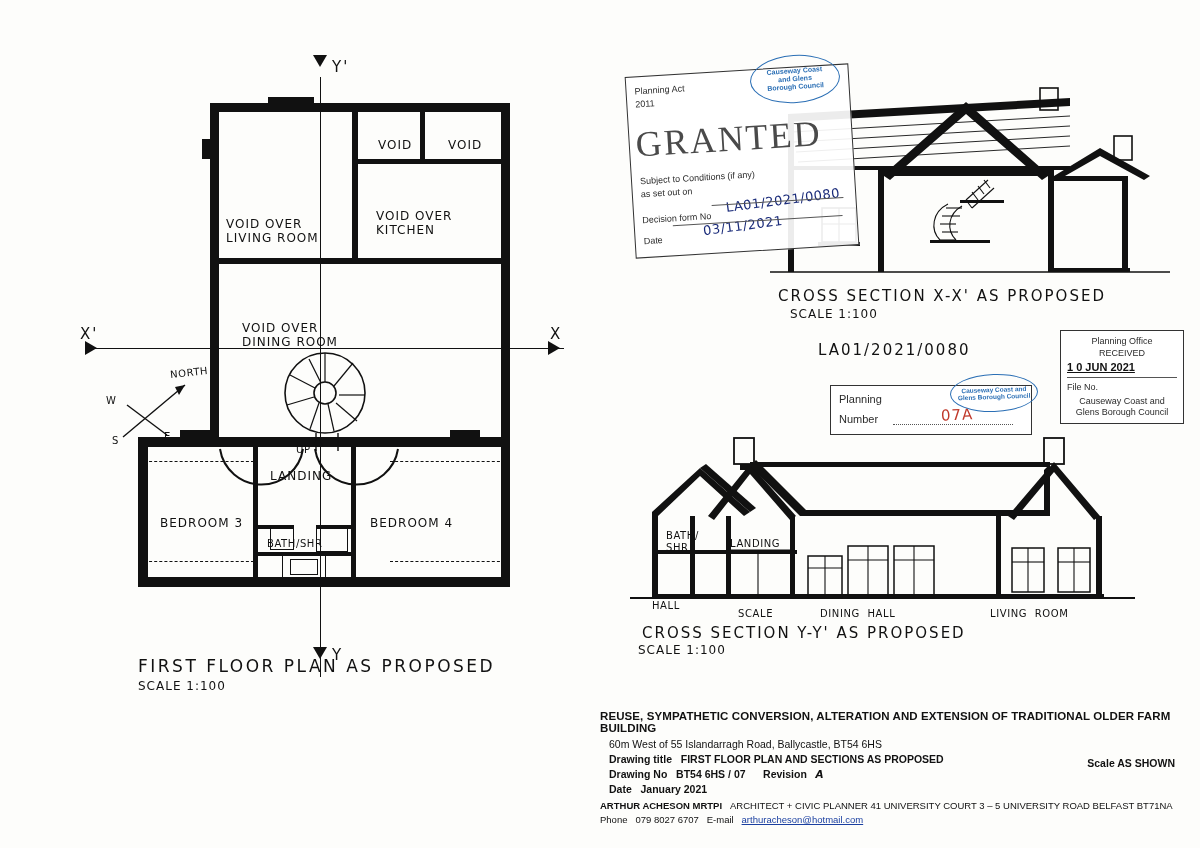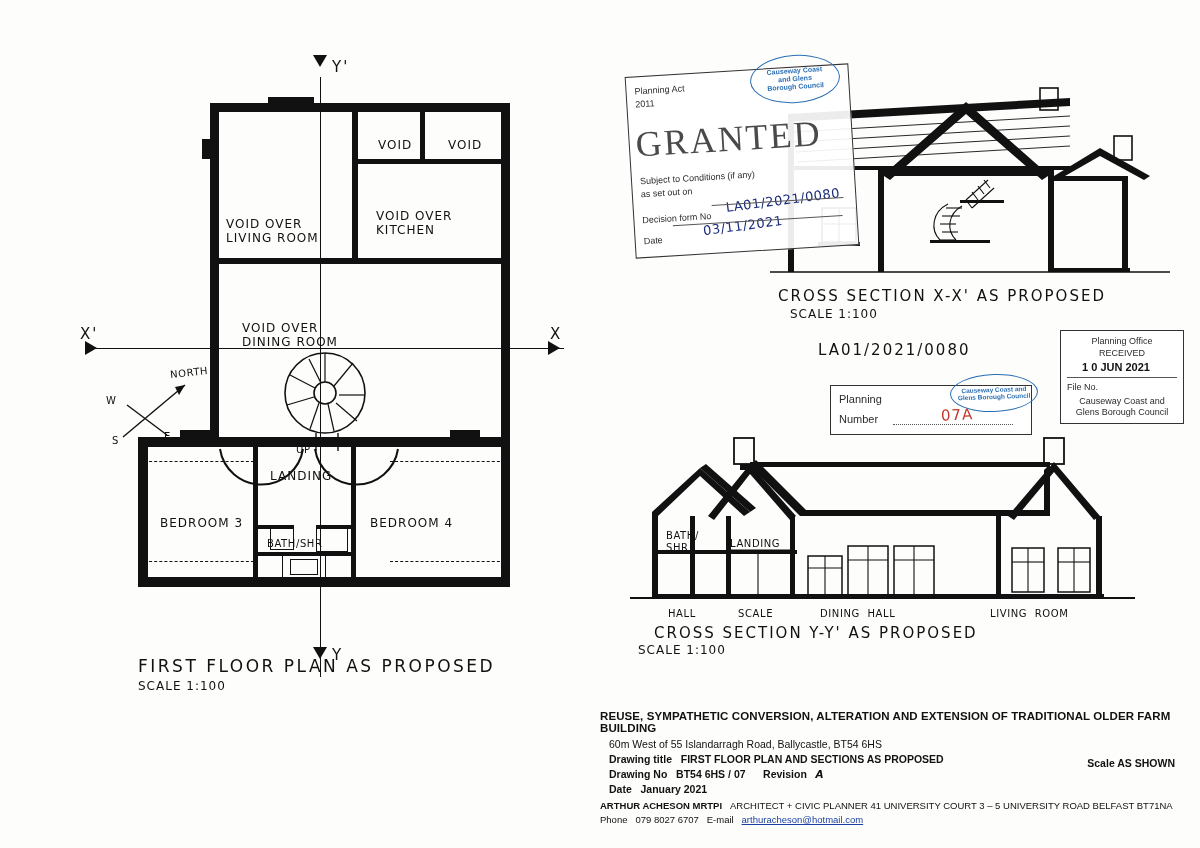--- a/index.html
+++ b/index.html
@@ -367,26 +367,26 @@
       <line x1="444" y1="128" x2="444" y2="172" stroke="#111" stroke-width="1.1"></line>
 
       <g stroke="#111" stroke-width="1.1" fill="none">
         <line x1="101" y1="130" x2="160" y2="130"></line>
         <line x1="128" y1="130" x2="128" y2="178"></line>
       </g>
     </svg>
     <div class="hand sm abs" style="left:36px; top:110px;">BATH/
 SHR</div>
     <div class="hand sm abs" style="left:100px; top:118px;">LANDING</div>
-    <div class="hand sm abs" style="left:22px; top:188px;margin-left:16px;">HALL</div>
+    <div class="hand sm abs" style="left:22px; top:180px;">HALL</div>
     <div class="hand sm abs" style="left:108px; top:188px;">SCALE</div>
     <div class="hand sm abs" style="left:190px; top:188px;">DINING  HALL</div>
     <div class="hand sm abs" style="left:360px; top:188px;">LIVING  ROOM</div>
 
-    <div class="hand lg abs" style="left:24px; top:205px;">CROSS SECTION Y-Y' AS PROPOSED</div>
+    <div class="hand lg abs" style="left:12px; top:205px;">CROSS SECTION Y-Y' AS PROPOSED</div>
     <div class="hand abs" style="left:8px; top:224px;">SCALE 1:100</div>
   </div>
 
   <div class="stamp-box" style="left:630px; top:70px; width:222px; height:180px; transform:rotate(-3.5deg);">
     <div class="stamp-text abs" style="left:8px; top:8px;">Planning Act</div>
     <div class="stamp-text abs" style="left:8px; top:21px;">2011</div>
     <div class="granted-word abs" style="left:6px; top:46px;">GRANTED</div>
     <div class="stamp-text abs" style="left:8px; top:98px;">Subject to Conditions (if any)</div>
     <div class="stamp-text abs" style="left:8px; top:111px;">as set out on</div>
     <div class="stamp-text abs" style="left:8px; top:137px;">Decision form No</div>
@@ -401,21 +401,21 @@
     <div>
       <div>Causeway Coast</div>
       <div>and Glens</div>
       <div>Borough Council</div>
     </div>
   </div>
 
   <div class="stamp-box" style="left:1060px; top:330px; width:122px; height:92px;">
     <div class="stamp-text abs" style="left:0; top:4px; width:122px; text-align:center;">Planning Office</div>
     <div class="stamp-text abs" style="left:0; top:16px; width:122px; text-align:center;">RECEIVED</div>
-    <div class="abs" style="left:0; top:30px; font-size:11px; font-weight:bold; width:110px; text-align:center;">1 0 JUN 2021</div>
+    <div class="abs" style="left:6px; top:30px; font-size:11px; font-weight:bold; width:110px; text-align:left;text-decoration:underline;">1 0 JUN 2021</div>
     <div class="stamp-text abs" style="left:6px; top:50px;">File No.</div>
     <div class="stamp-text abs" style="left:0; top:64px; width:122px; text-align:center;">Causeway Coast and</div>
     <div class="stamp-text abs" style="left:0; top:75px; width:122px; text-align:center;">Glens Borough Council</div>
     <div class="abs" style="left:6px; top:46px; width:110px; height:1px; background:#555;"></div>
   </div>
 
   <div class="hand lg abs" style="left:818px; top:342px;">LA01/2021/0080</div>
 
   <div class="stamp-box" style="left:830px; top:385px; width:200px; height:48px;">
     <div class="stamp-text abs" style="left:8px; top:6px; font-size:11px;">Planning</div>

